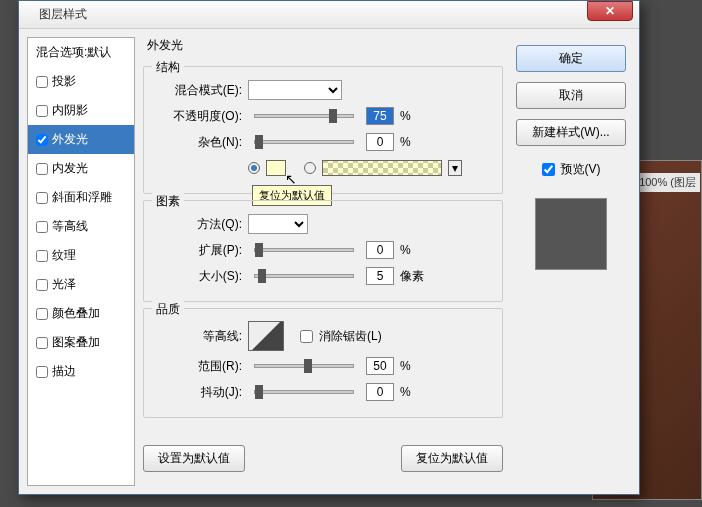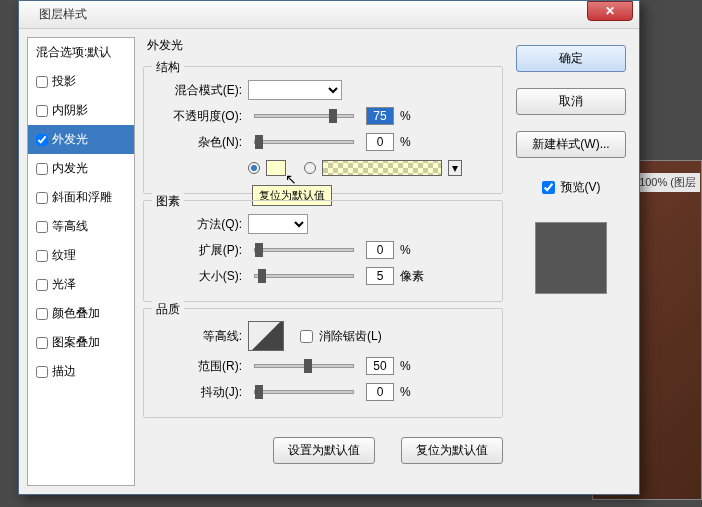--- a/index.html
+++ b/index.html
@@ -26,23 +26,23 @@
 select,input[type=text]{border:1px solid #999;background:#fff;height:20px;padding:8px 4px}
 select{width:94px}
 .slider{flex:0 0 100px;height:4px;background:#ccc;border:1px solid #999;position:relative;margin:0 6px}
 .slider .thumb{position:absolute;width:8px;height:14px;background:#555;top:-6px}
 .num{width:28px;text-align:center;background:#fff;border:1px solid #888;height:18px;display:flex;align-items:center;justify-content:center}
 .num.hi{background:#2a70c8;color:#fff}
 .colorbox{width:20px;height:16px;border:1px solid #666;background:#ffffcc}
 .gradbox{width:120px;height:16px;border:1px solid #666;background:linear-gradient(to right,#ffffcc,#ffffcc),repeating-conic-gradient(#ccc 0 25%,#fff 0 50%) 0/10px 10px;background-blend-mode:multiply}
 .gradbox.dd{width:14px;background:#eee;display:flex;align-items:center;justify-content:center}
 .contour{width:36px;height:30px;border:1px solid #666;background:linear-gradient(135deg,#eee 49%,#444 51%)}
-.btnrow{display:flex;gap:26px;justify-content:flex-end;margin-top:13px}
+.btnrow{display:flex;gap:20px;justify-content:space-between;margin-top:21px}
 .btn{border:1px solid #888;background:linear-gradient(#fdfdfd,#e4e4e4);padding:4px 14px;border-radius:3px;min-width:78px;text-align:center}
-.right{width:120px;display:flex;flex-direction:column;gap:16px;align-items:center;padding-top:8px}
+.right{width:120px;display:flex;flex-direction:column;gap:10px;align-items:center;padding-top:8px}
 .right .btn{width:110px}
 .right .btn.ok{background:linear-gradient(#eaf3ff,#c8ddf5);border-color:#6a8ab8}
 .prevbox{width:72px;height:72px;background:#555;border:1px solid #888;margin-top:6px}
 .tooltip{position:absolute;background:#ffffcc;border:1px solid #666;padding:2px 6px;font-size:11px}
 .radio{width:12px;height:12px;border:1px solid #666;border-radius:50%;display:inline-flex;align-items:center;justify-content:center}
 .radio.on::after{content:"";width:6px;height:6px;background:#3a7ac0;border-radius:50%}
 .cursor{position:absolute;left:266px;top:170px;font-size:14px;pointer-events:none}
 </style>
 </head>
 <body>

